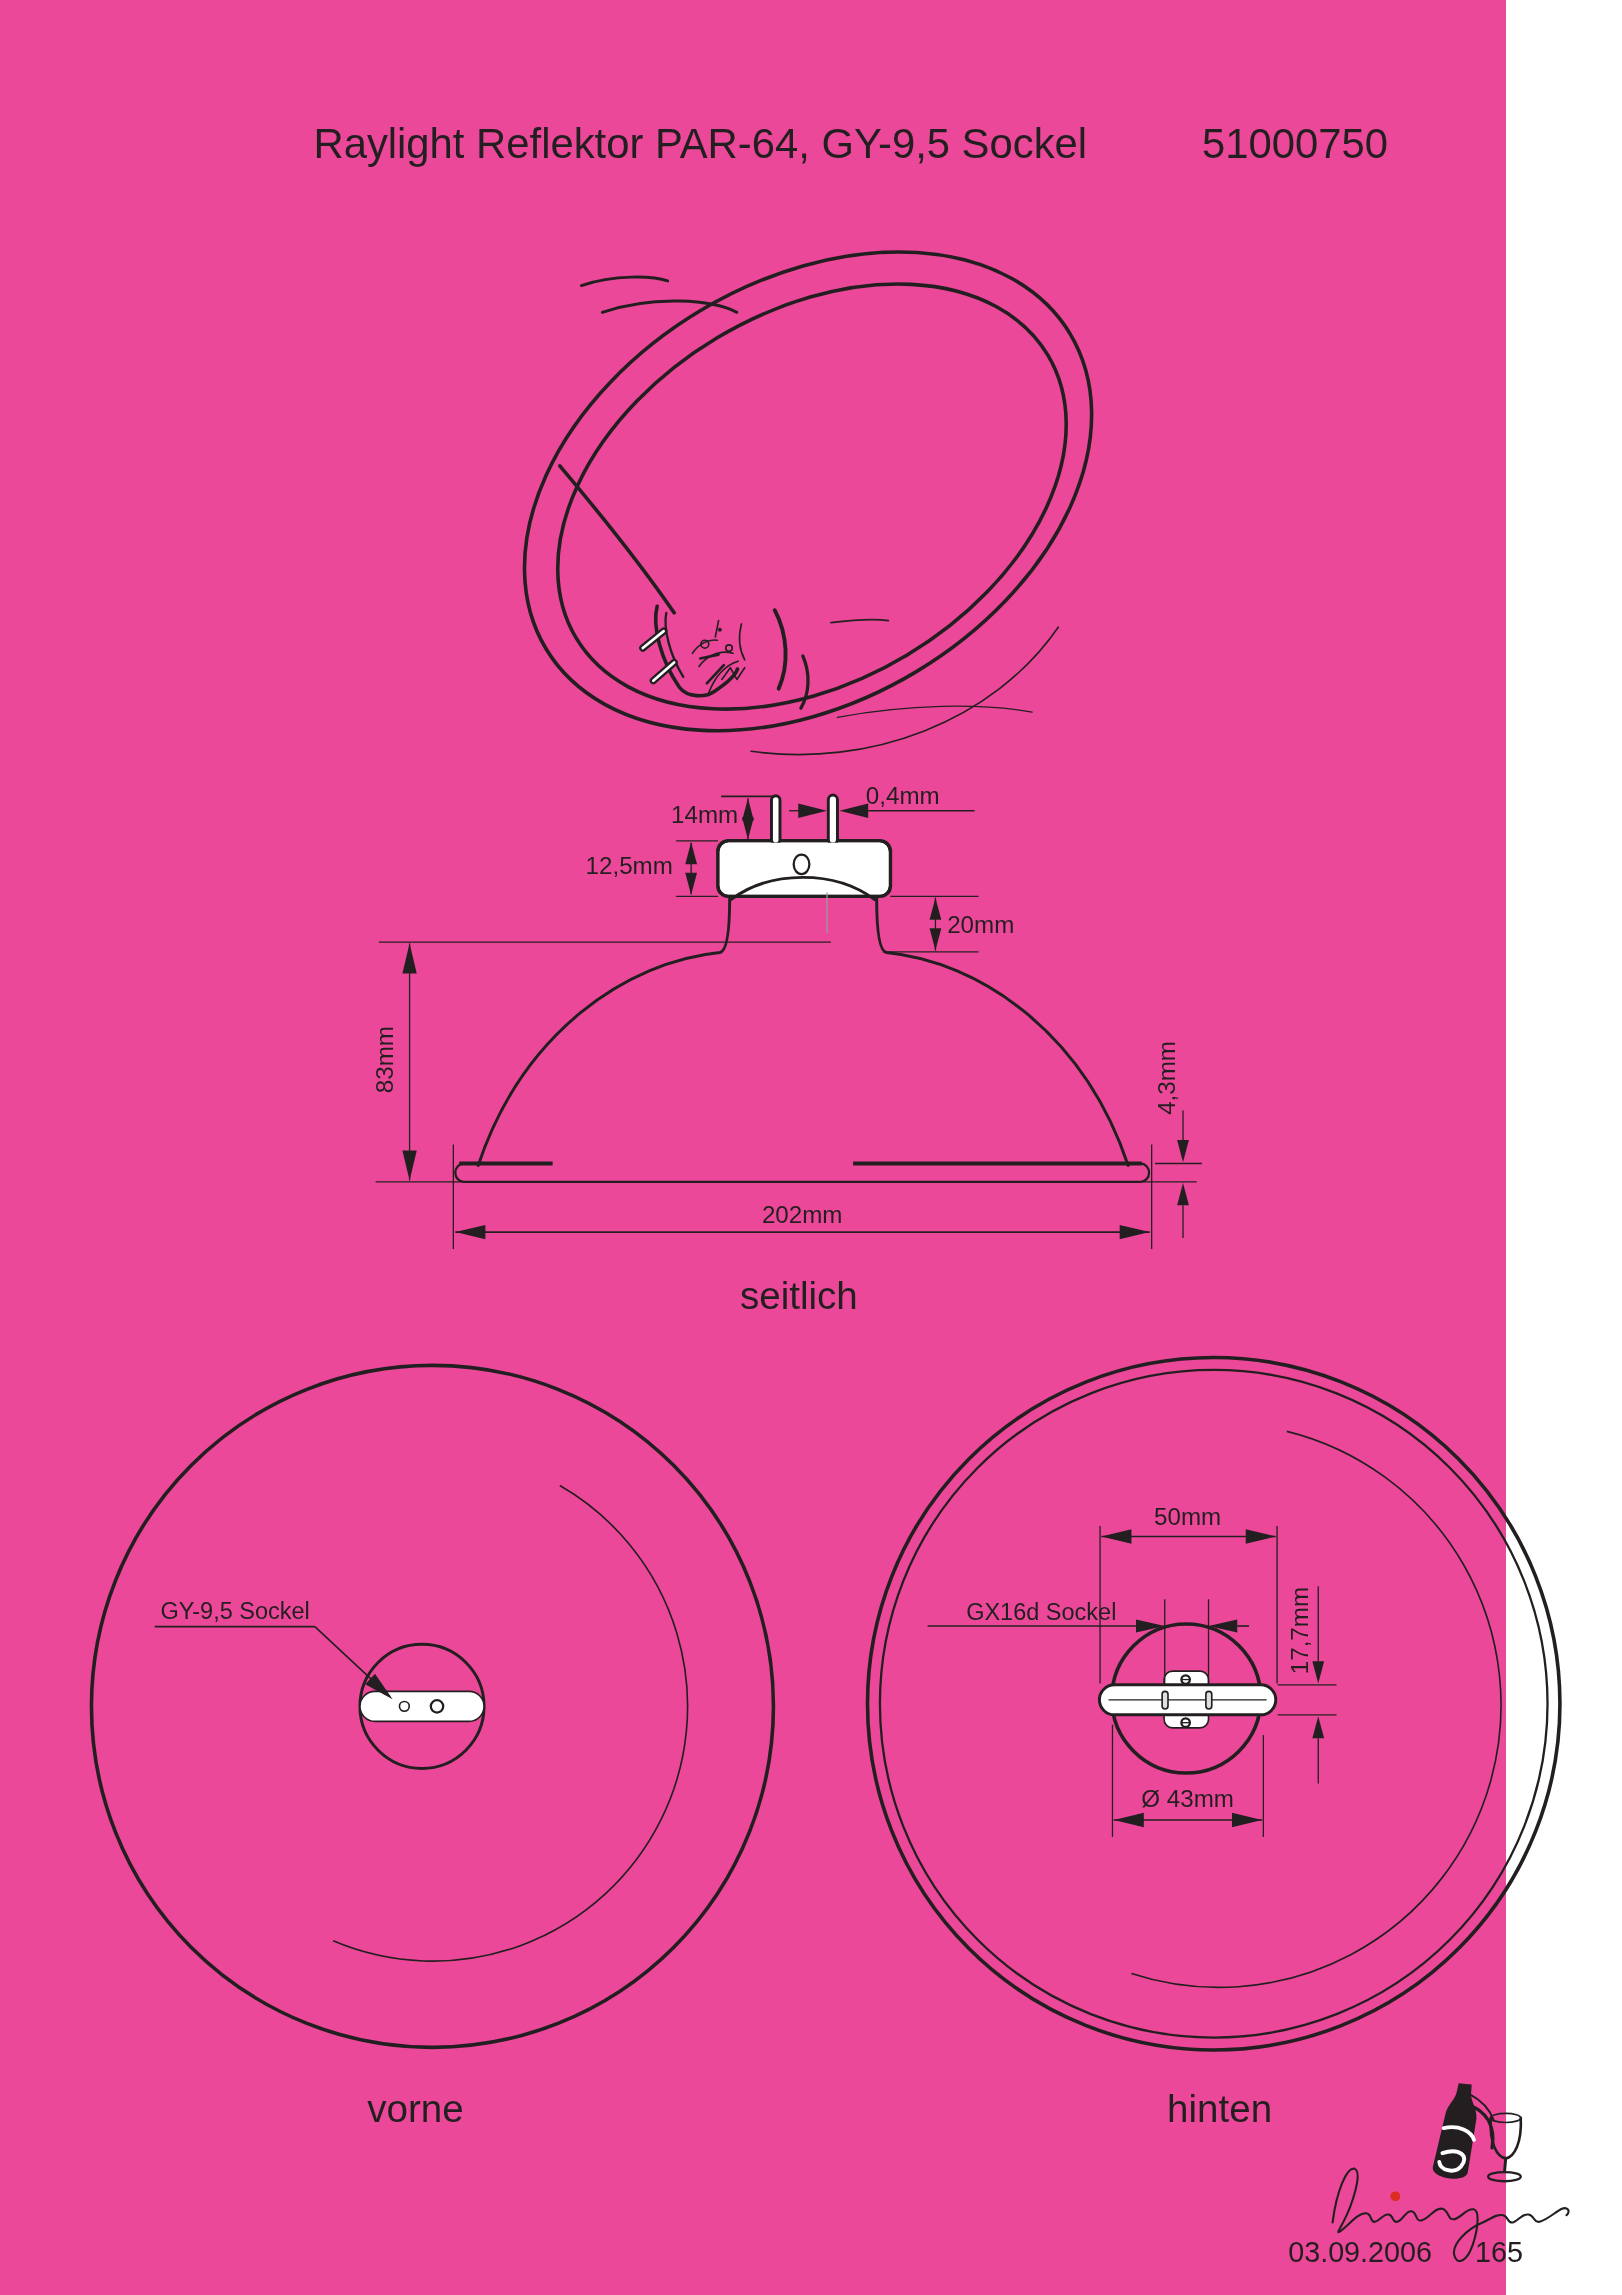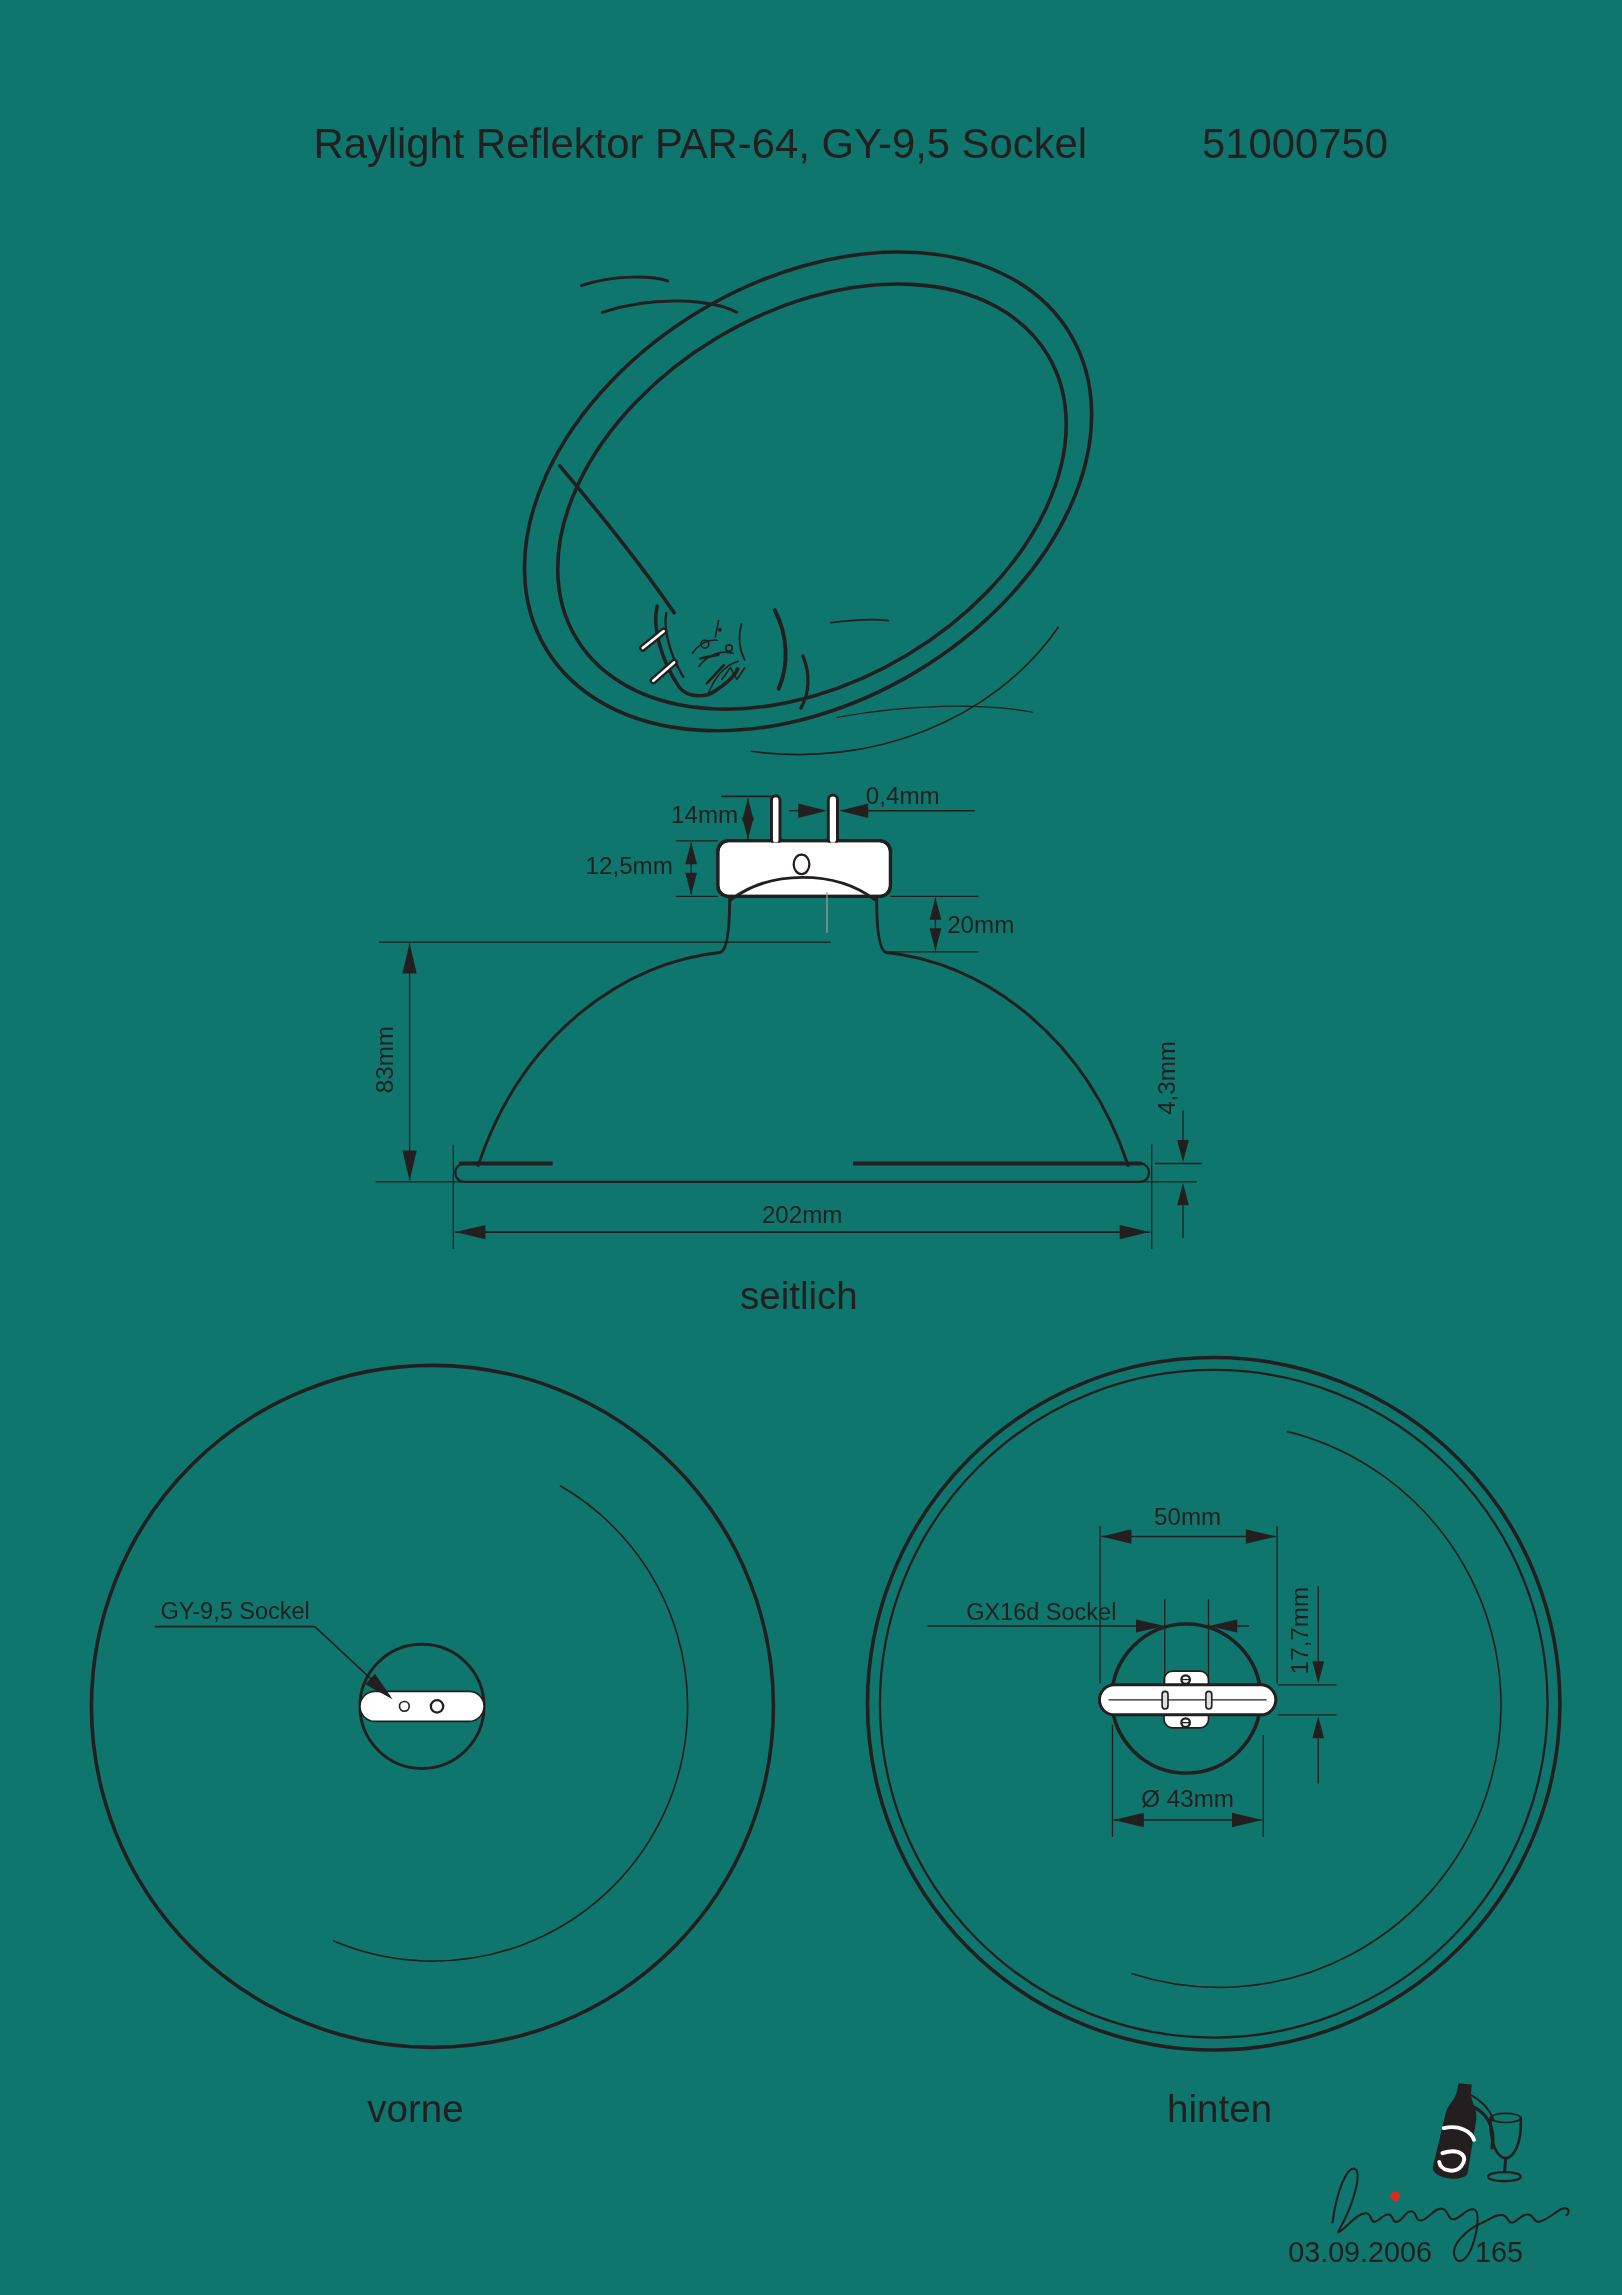--- a/index.html
+++ b/index.html
@@ -1,16 +1,16 @@
 <!DOCTYPE html>
 <html style="font-size:10.5px"><head>
 <meta charset="utf-8">
 <style>
   html,body{margin:0;padding:0;background:#ffffff;}
-  .page{width:1622px;height:2295px;position:relative;background:#0f766e;}
+  .page{width:1506px;height:2295px;position:relative;background:#ec4899;}
   svg{display:block;}
   text{font-family:"Liberation Sans",sans-serif;fill:#231f20;}
   .title{font-size:64px;}
   .dim{font-size:37px;}
   .lbl{font-size:36px;}
   .cap{font-size:59px;}
   .date{font-size:44px;}
   .ink{stroke:#231f20;fill:none;}
   .w1{stroke-width:2px;}
   .w2{stroke-width:2.5px;}

